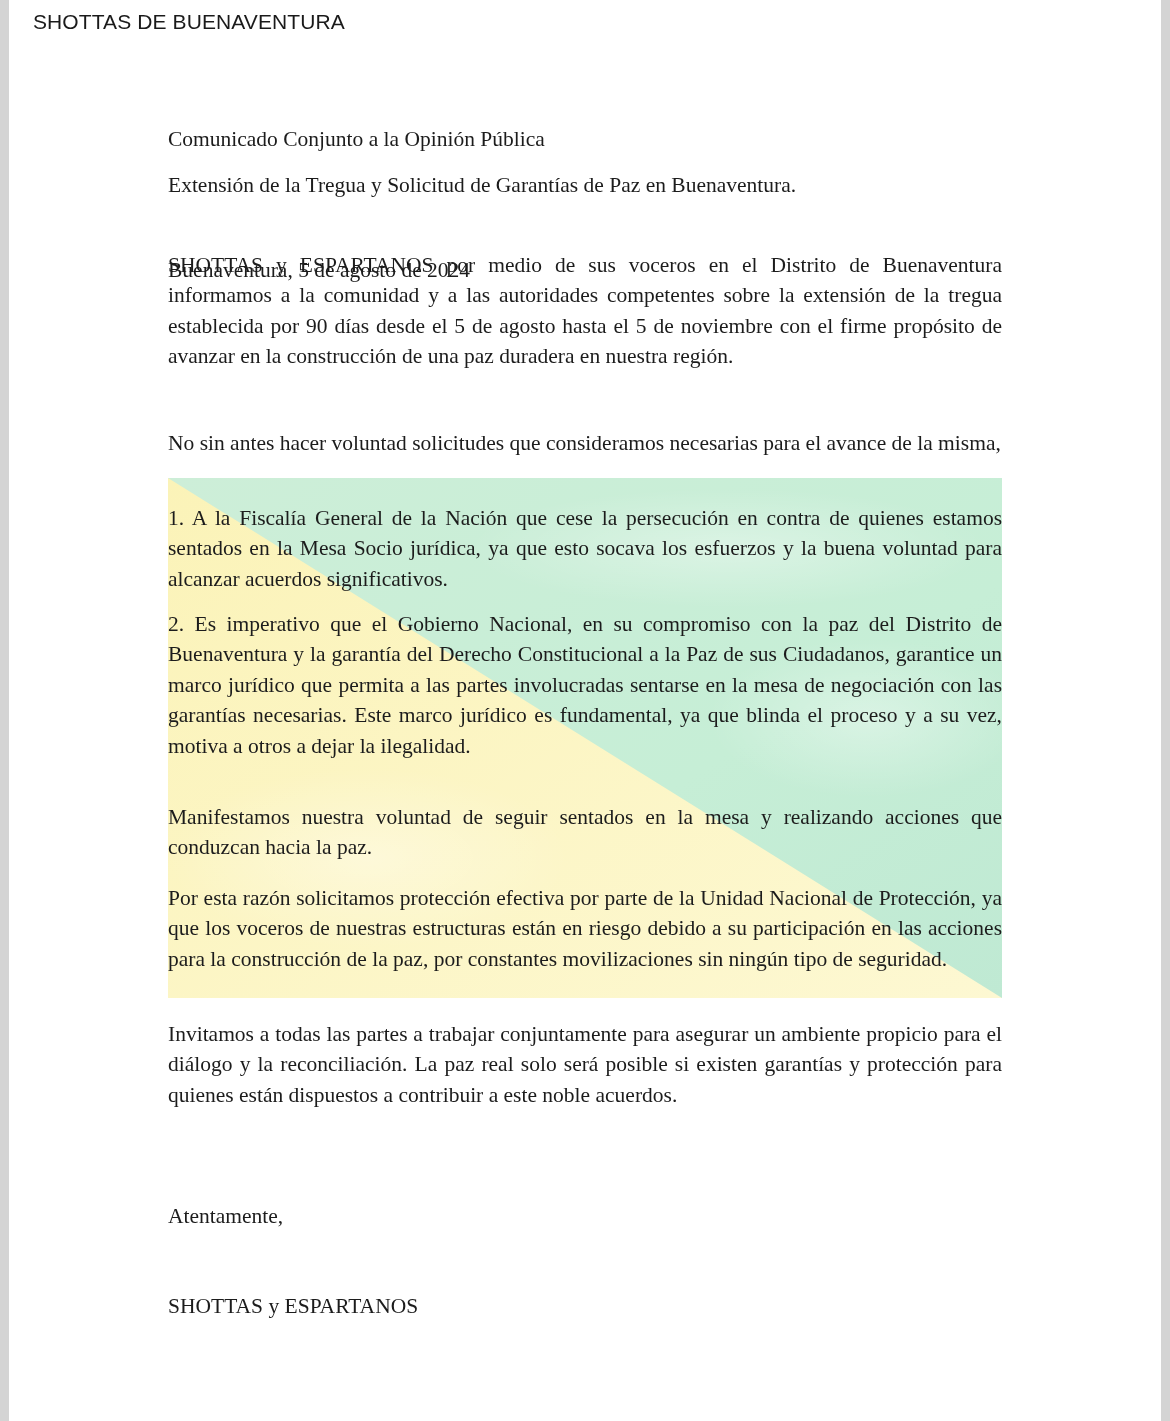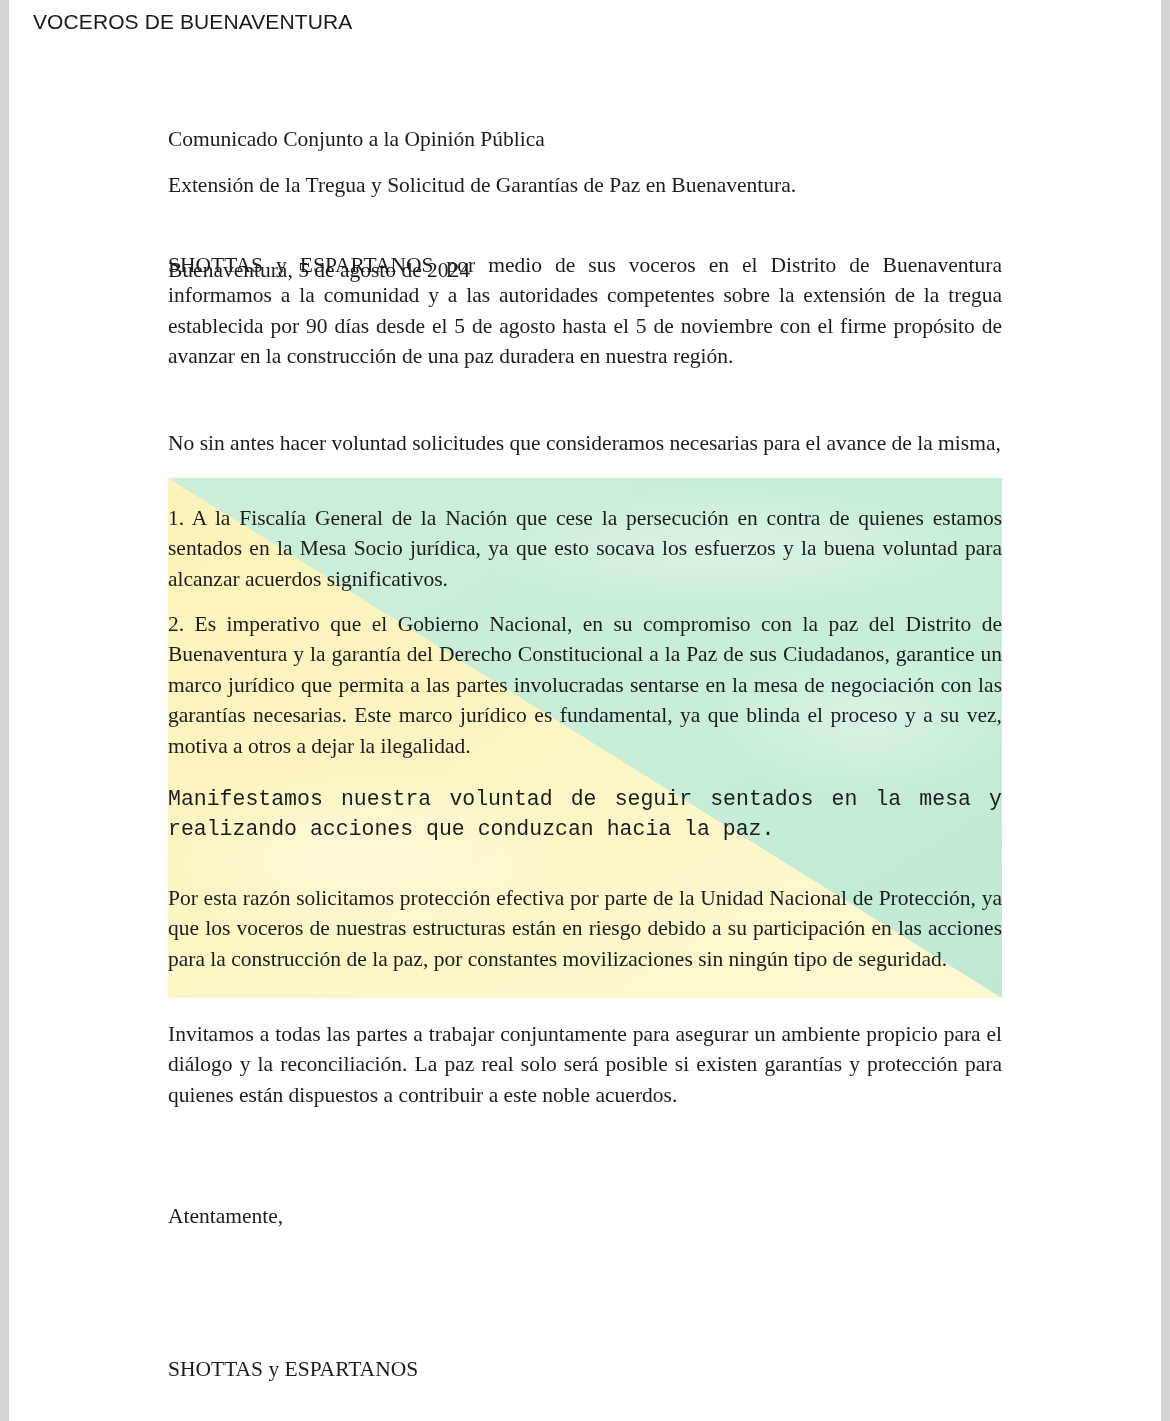--- a/index.html
+++ b/index.html
@@ -63,21 +63,21 @@
     .single {
       position: absolute;
       left: 0;
       white-space: nowrap;
     }
   </style>
 </head>
 <body>
 
 <div class="page">
-  <div class="header">VOCEROS DE BUENAVENTURA</div>
+  <div class="header">SHOTTAS DE BUENAVENTURA</div>
 
   <div class="watermark">
     <svg viewBox="0 0 834 520" preserveAspectRatio="none">
       <defs>
         <linearGradient id="gYellow" x1="0" y1="0" x2="1" y2="1">
           <stop offset="0" stop-color="#fbf3b8"></stop>
           <stop offset="1" stop-color="#fdf8d2"></stop>
         </linearGradient>
         <linearGradient id="gGreen" x1="0" y1="0" x2="1" y2="1">
           <stop offset="0" stop-color="#cdeed8"></stop>
@@ -99,20 +99,20 @@
 
   <div class="body-text">
     <div class="single" style="top:124px;">Comunicado Conjunto a la Opinión Pública</div>
     <div class="single" style="top:170px;">Extensión de la Tregua y Solicitud de Garantías de Paz en Buenaventura.</div>
     <div class="single" style="top:215px;margin-top:40px;">Buenaventura, 5 de agosto de 2024</div>
 
     <div class="para" style="top:250px;">SHOTTAS y ESPARTANOS por medio de sus voceros  en el Distrito de Buenaventura informamos a la comunidad y a las autoridades competentes sobre la extensión de la tregua establecida por 90 días desde el 5 de agosto hasta el 5 de noviembre con el firme propósito de avanzar en la construcción de una paz duradera en nuestra región.</div>
     <div class="para" style="top:428px;">No sin antes hacer voluntad solicitudes que consideramos necesarias para el avance de la misma,</div>
     <div class="para" style="top:503px;">1. A la Fiscalía General de la Nación que cese la persecución en contra de quienes estamos sentados en la Mesa Socio jurídica, ya que esto socava los esfuerzos y la buena voluntad para alcanzar acuerdos significativos.</div>
     <div class="para" style="top:609px;">2. Es imperativo que el Gobierno Nacional, en su compromiso con la paz del Distrito de Buenaventura y la garantía del Derecho Constitucional a la Paz de sus Ciudadanos, garantice un marco jurídico que permita a las partes involucradas sentarse en la mesa de negociación con las garantías necesarias. Este marco jurídico es fundamental, ya que blinda el proceso y a su vez, motiva a otros a dejar la ilegalidad.</div>
-    <div class="para" style="top:784px;font-family:Liberation Mono, monospace;">Manifestamos nuestra voluntad de seguir sentados en la mesa y realizando acciones que conduzcan hacia la paz.</div>
+    <div class="para" style="top:802px;">Manifestamos nuestra voluntad de seguir sentados en la mesa y realizando acciones que conduzcan hacia la paz.</div>
     <div class="para" style="top:883px;">Por esta razón solicitamos protección efectiva por parte de la Unidad Nacional de Protección, ya que los voceros de nuestras estructuras están en riesgo debido a su participación en las acciones para la construcción de la paz, por constantes movilizaciones sin ningún tipo de seguridad.</div>
     <div class="para" style="top:1019px;">Invitamos a todas las partes a trabajar conjuntamente para asegurar un ambiente propicio para el diálogo y la reconciliación. La paz real solo será posible si existen garantías y protección para quienes están dispuestos a contribuir a este noble acuerdos.</div>
 
     <div class="single" style="top:1201px;">Atentamente,</div>
-    <div class="single" style="top:1354px;">SHOTTAS y ESPARTANOS</div>
+    <div class="single" style="top:1291px;">SHOTTAS y ESPARTANOS</div>
   </div>
 </div>
 
 </body></html>

